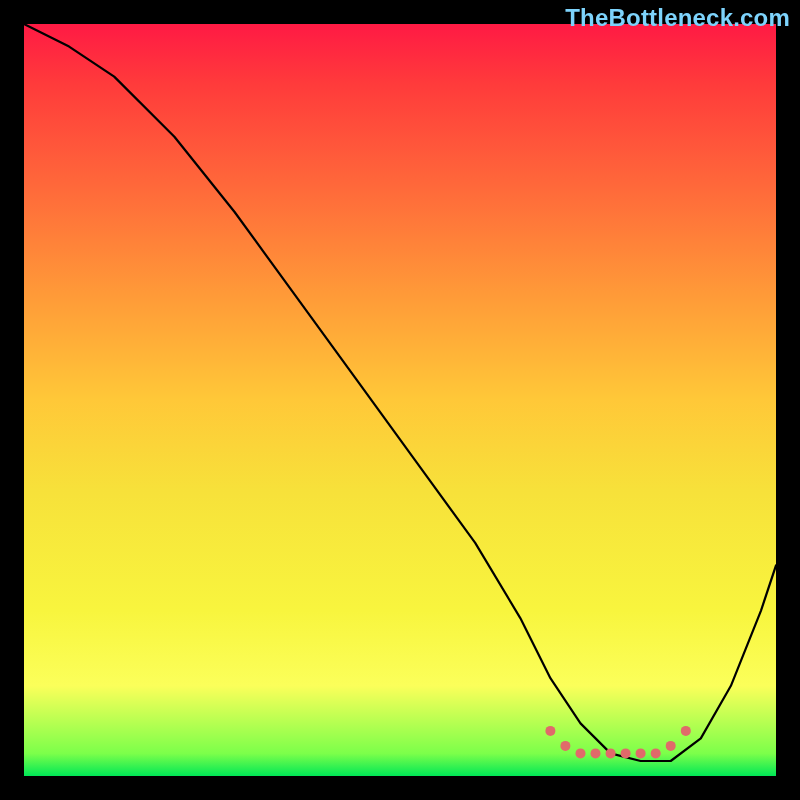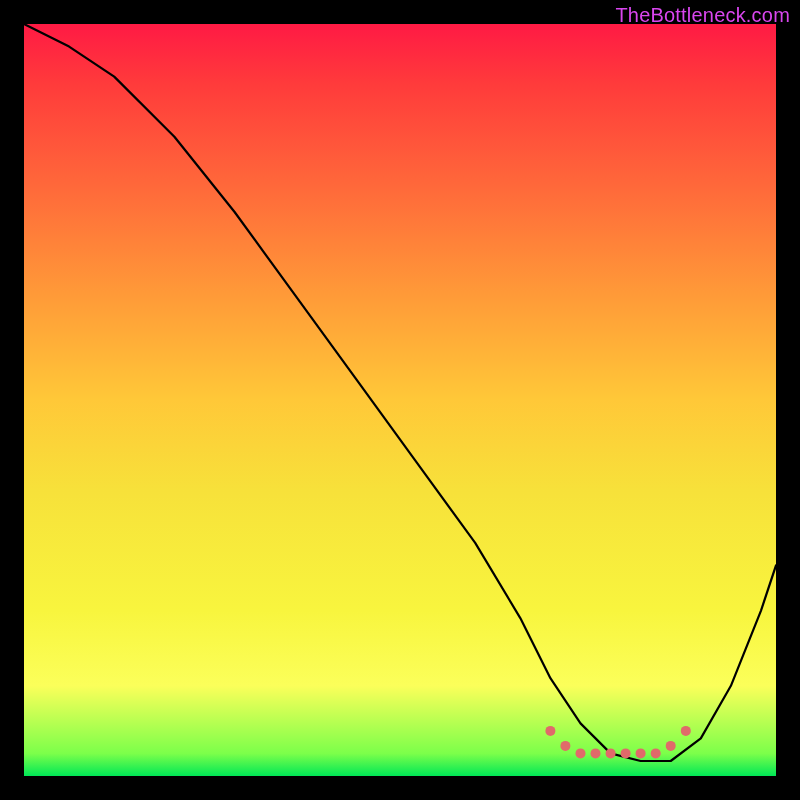--- a/index.html
+++ b/index.html
@@ -34,23 +34,23 @@
     left: 0;
     top: 0;
     width: 752px;
     height: 752px;
     pointer-events: none;
   }
   .watermark {
     position: absolute;
     top: 4px;
     right: 10px;
-    color: #d946ef;
-    font-size: 20px;
-    font-weight: 400;
+    color: #7dd3fc;
+    font-size: 24px;
+    font-weight: 700;
     letter-spacing: 0.2px;
     user-select: none;
   }
 </style>
 </head>
 <body>
 
 <div class="chart">
   <svg class="curve" viewBox="0 0 752 752" preserveAspectRatio="none">
     <path id="curve-path" fill="none" stroke="#000000" stroke-width="2.2" stroke-linejoin="round" stroke-linecap="round" d="M0.0 0.0 L45.1 22.6 L90.2 52.6 L150.4 112.8 L210.6 188.0 L270.7 270.7 L330.9 353.4 L391.0 436.2 L451.2 518.9 L496.3 594.1 L526.4 654.2 L556.5 699.4 L586.6 729.4 L616.6 737.0 L646.7 737.0 L676.8 714.4 L706.9 661.8 L737.0 586.6 L752.0 541.4"></path>

